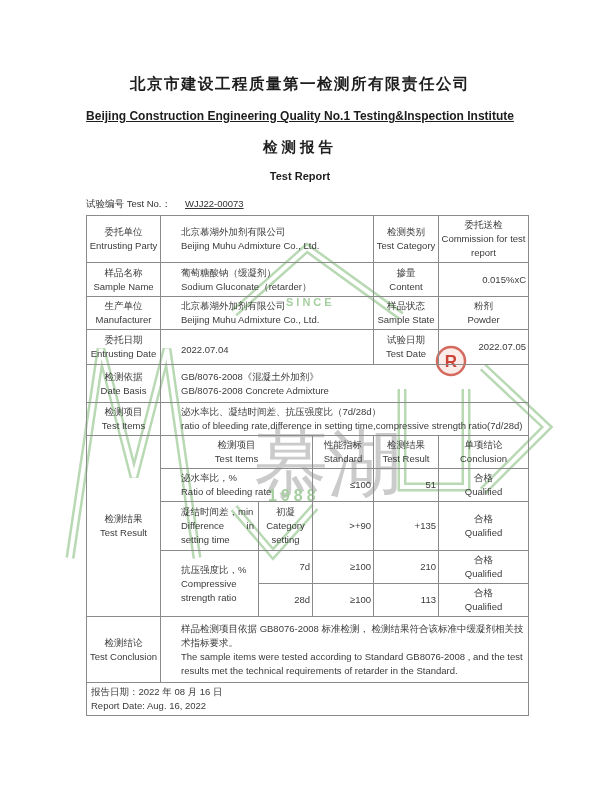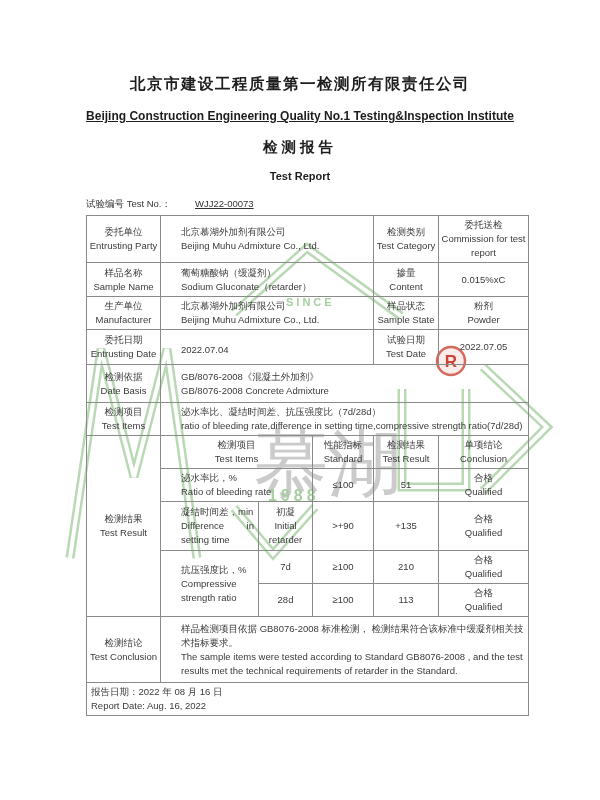--- a/index.html
+++ b/index.html
@@ -8,26 +8,26 @@
   .wm{position:absolute;top:0;left:0;z-index:0;pointer-events:none;}
   .content{position:relative;z-index:1;}
   .doc-header{text-align:center;padding-top:74px;color:#1d1d1d;}
   .t-zh{font-size:15.5px;font-weight:bold;letter-spacing:1.5px;}
   .t-en{font-size:12px;font-weight:bold;margin-top:14px;text-decoration:underline;}
   .r-zh{font-size:14.5px;font-weight:bold;letter-spacing:4px;margin-top:15px;}
   .r-en{font-size:11px;font-weight:bold;margin-top:13px;}
   .refs{width:442px;margin:16px 0 0 86px;display:flex;justify-content:space-between;
         font-size:9.5px;color:#333;align-items:baseline;}
   .u{text-decoration:underline;}
-  .sp{margin-left:24px;}
+  .sp{margin-left:14px;}
   table{border-collapse:collapse;table-layout:fixed;width:442px;margin:4px 0 0 86px;background:transparent;}
   td{border:1px solid #8a8a8a;vertical-align:middle;padding:2px 4px;font-size:9.5px;
      line-height:14px;color:#3a3a3a;overflow:hidden;}
   td.lbl{text-align:center;padding:2px 1px;}
-  td.val{text-align:center;padding:2px 2px;}
+  td.val{text-align:right;padding:2px 2px;}
   td.content-cell{text-align:left;padding-left:20px;}
   td.bottom{vertical-align:bottom;padding-bottom:7px;}
   .line{display:block;}
   .just{text-align:justify;}
   td.footer-cell{padding-right:8px;}
 </style>
 </head>
 <body>
 
 <div class="page">
@@ -214,21 +214,21 @@
         </td>
       </tr>
 
       <tr style="height:49px">
         <td class="content-cell">
           <span class="line">凝结时间差，min</span>
           <span class="line just">Difference in setting time</span>
         </td>
         <td class="lbl">
           <span class="line">初凝</span>
-          <span class="line">Initial retarder</span>
+          <span class="line">Category setting</span>
         </td>
         <td class="val">&gt;+90</td>
         <td class="val">+135</td>
         <td class="lbl">
           <span class="line">合格</span>
           <span class="line">Qualified</span>
         </td>
       </tr>
 
       <tr style="height:30px">

